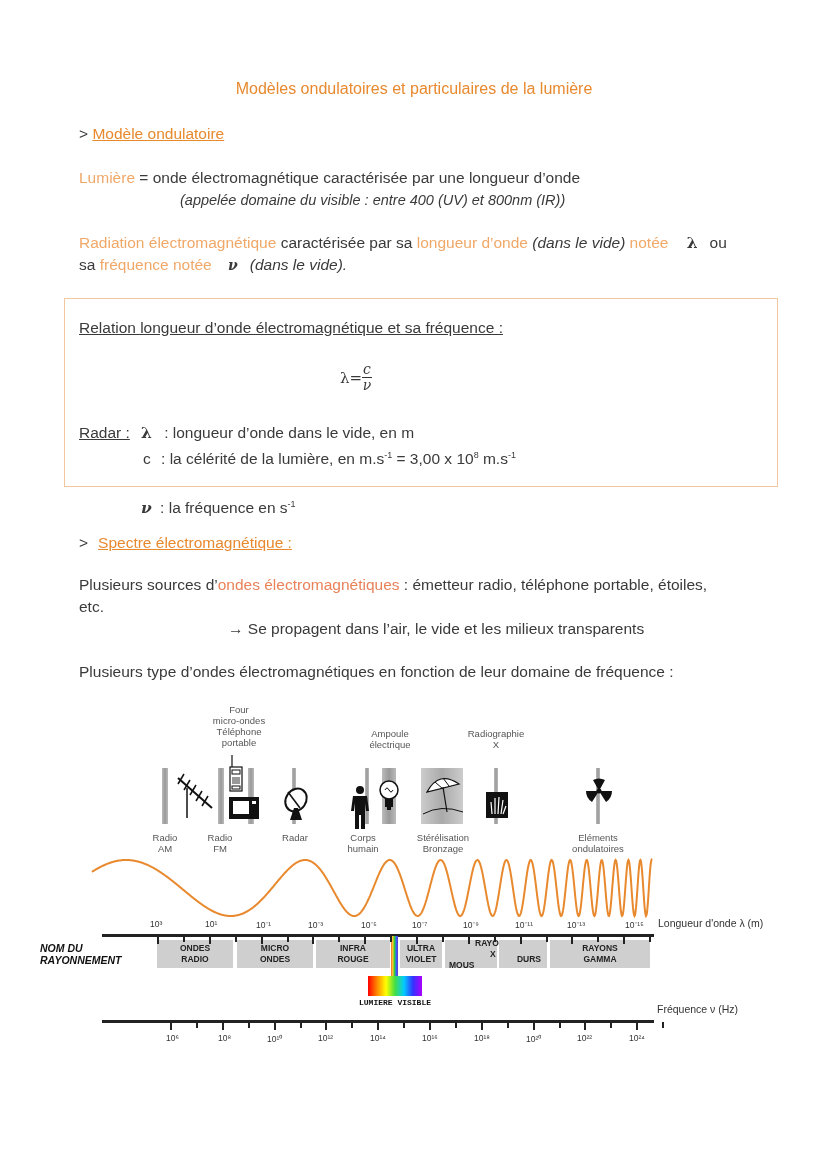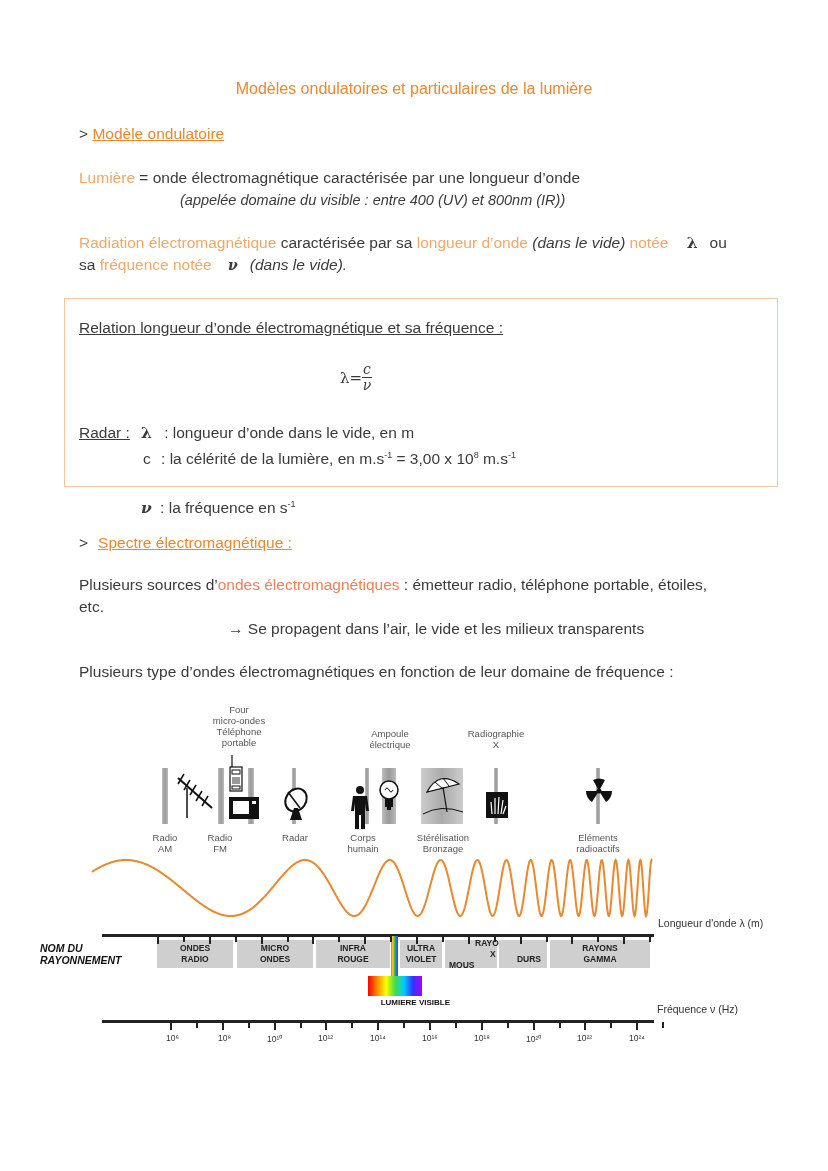--- a/index.html
+++ b/index.html
@@ -157,26 +157,38 @@
   <div class="abs cap" style="left:142px; top:132px; width:46px; white-space:pre-line;">Radio
 AM</div>
   <div class="abs cap" style="left:197px; top:132px; width:46px; white-space:pre-line;">Radio
 FM</div>
   <div class="abs cap" style="left:272px; top:132px; width:46px; white-space:pre-line;">Radar</div>
   <div class="abs cap" style="left:340px; top:132px; width:46px; white-space:pre-line;">Corps
 humain</div>
   <div class="abs cap" style="left:408px; top:132px; width:70px; white-space:pre-line;">Stérélisation
 Bronzage</div>
   <div class="abs cap" style="left:565px; top:132px; width:66px; white-space:pre-line;">Eléments
-radioactifs</div>
+ondulatoires</div>
 
   <svg class="abs" style="left:90px; top:158px;" width="570" height="60">
     <path id="wave" d="M2.0 13.9 L2.5 13.5 L3.0 13.2 L3.5 12.9 L4.0 12.6 L4.5 12.3 L5.0 12.0 L5.5 11.7 L6.0 11.4 L6.5 11.1 L7.0 10.8 L7.5 10.5 L8.0 10.3 L8.5 10.0 L9.0 9.7 L9.5 9.5 L10.0 9.2 L10.5 8.9 L11.0 8.7 L11.5 8.4 L12.0 8.2 L12.5 7.9 L13.0 7.7 L13.5 7.5 L14.0 7.2 L14.5 7.0 L15.0 6.8 L15.5 6.6 L16.0 6.3 L16.5 6.1 L17.0 5.9 L17.5 5.7 L18.0 5.5 L18.5 5.4 L19.0 5.2 L19.5 5.0 L20.0 4.8 L20.5 4.7 L21.0 4.5 L21.5 4.3 L22.0 4.2 L22.5 4.0 L23.0 3.9 L23.5 3.7 L24.0 3.6 L24.5 3.5 L25.0 3.4 L25.5 3.2 L26.0 3.1 L26.5 3.0 L27.0 2.9 L27.5 2.8 L28.0 2.7 L28.5 2.6 L29.0 2.6 L29.5 2.5 L30.0 2.4 L30.5 2.4 L31.0 2.3 L31.5 2.2 L32.0 2.2 L32.5 2.1 L33.0 2.1 L33.5 2.1 L34.0 2.1 L34.5 2.0 L35.0 2.0 L35.5 2.0 L36.0 2.0 L36.5 2.0 L37.0 2.0 L37.5 2.0 L38.0 2.0 L38.5 2.1 L39.0 2.1 L39.5 2.1 L40.0 2.2 L40.5 2.2 L41.0 2.3 L41.5 2.3 L42.0 2.4 L42.5 2.4 L43.0 2.5 L43.5 2.6 L44.0 2.7 L44.5 2.8 L45.0 2.9 L45.5 3.0 L46.0 3.1 L46.5 3.2 L47.0 3.3 L47.5 3.4 L48.0 3.5 L48.5 3.7 L49.0 3.8 L49.5 4.0 L50.0 4.1 L50.5 4.3 L51.0 4.4 L51.5 4.6 L52.0 4.7 L52.5 4.9 L53.0 5.1 L53.5 5.3 L54.0 5.5 L54.5 5.7 L55.0 5.9 L55.5 6.1 L56.0 6.3 L56.5 6.5 L57.0 6.7 L57.5 6.9 L58.0 7.1 L58.5 7.4 L59.0 7.6 L59.5 7.9 L60.0 8.1 L60.5 8.3 L61.0 8.6 L61.5 8.9 L62.0 9.1 L62.5 9.4 L63.0 9.7 L63.5 9.9 L64.0 10.2 L64.5 10.5 L65.0 10.8 L65.5 11.1 L66.0 11.4 L66.5 11.7 L67.0 12.0 L67.5 12.3 L68.0 12.6 L68.5 12.9 L69.0 13.2 L69.5 13.6 L70.0 13.9 L70.5 14.2 L71.0 14.6 L71.5 14.9 L72.0 15.2 L72.5 15.6 L73.0 15.9 L73.5 16.3 L74.0 16.6 L74.5 17.0 L75.0 17.3 L75.5 17.7 L76.0 18.1 L76.5 18.4 L77.0 18.8 L77.5 19.2 L78.0 19.5 L78.5 19.9 L79.0 20.3 L79.5 20.7 L80.0 21.1 L80.5 21.5 L81.0 21.8 L81.5 22.2 L82.0 22.6 L82.5 23.0 L83.0 23.4 L83.5 23.8 L84.0 24.2 L84.5 24.6 L85.0 25.0 L85.5 25.4 L86.0 25.8 L86.5 26.2 L87.0 26.6 L87.5 27.0 L88.0 27.4 L88.5 27.9 L89.0 28.3 L89.5 28.7 L90.0 29.1 L90.5 29.5 L91.0 29.9 L91.5 30.3 L92.0 30.7 L92.5 31.2 L93.0 31.6 L93.5 32.0 L94.0 32.4 L94.5 32.8 L95.0 33.2 L95.5 33.6 L96.0 34.1 L96.5 34.5 L97.0 34.9 L97.5 35.3 L98.0 35.7 L98.5 36.1 L99.0 36.5 L99.5 36.9 L100.0 37.3 L100.5 37.8 L101.0 38.2 L101.5 38.6 L102.0 39.0 L102.5 39.4 L103.0 39.8 L103.5 40.2 L104.0 40.6 L104.5 40.9 L105.0 41.3 L105.5 41.7 L106.0 42.1 L106.5 42.5 L107.0 42.9 L107.5 43.3 L108.0 43.6 L108.5 44.0 L109.0 44.4 L109.5 44.7 L110.0 45.1 L110.5 45.5 L111.0 45.8 L111.5 46.2 L112.0 46.5 L112.5 46.9 L113.0 47.2 L113.5 47.6 L114.0 47.9 L114.5 48.2 L115.0 48.6 L115.5 48.9 L116.0 49.2 L116.5 49.5 L117.0 49.9 L117.5 50.2 L118.0 50.5 L118.5 50.8 L119.0 51.1 L119.5 51.4 L120.0 51.6 L120.5 51.9 L121.0 52.2 L121.5 52.5 L122.0 52.7 L122.5 53.0 L123.0 53.2 L123.5 53.5 L124.0 53.7 L124.5 54.0 L125.0 54.2 L125.5 54.4 L126.0 54.6 L126.5 54.9 L127.0 55.1 L127.5 55.3 L128.0 55.5 L128.5 55.6 L129.0 55.8 L129.5 56.0 L130.0 56.2 L130.5 56.3 L131.0 56.5 L131.5 56.6 L132.0 56.8 L132.5 56.9 L133.0 57.0 L133.5 57.1 L134.0 57.3 L134.5 57.4 L135.0 57.5 L135.5 57.5 L136.0 57.6 L136.5 57.7 L137.0 57.8 L137.5 57.8 L138.0 57.9 L138.5 57.9 L139.0 57.9 L139.5 58.0 L140.0 58.0 L140.5 58.0 L141.0 58.0 L141.5 58.0 L142.0 58.0 L142.5 58.0 L143.0 57.9 L143.5 57.9 L144.0 57.8 L144.5 57.8 L145.0 57.7 L145.5 57.6 L146.0 57.5 L146.5 57.5 L147.0 57.4 L147.5 57.2 L148.0 57.1 L148.5 57.0 L149.0 56.9 L149.5 56.7 L150.0 56.6 L150.5 56.4 L151.0 56.2 L151.5 56.0 L152.0 55.9 L152.5 55.7 L153.0 55.5 L153.5 55.2 L154.0 55.0 L154.5 54.8 L155.0 54.5 L155.5 54.3 L156.0 54.0 L156.5 53.7 L157.0 53.5 L157.5 53.2 L158.0 52.9 L158.5 52.6 L159.0 52.3 L159.5 51.9 L160.0 51.6 L160.5 51.3 L161.0 50.9 L161.5 50.6 L162.0 50.2 L162.5 49.8 L163.0 49.5 L163.5 49.1 L164.0 48.7 L164.5 48.3 L165.0 47.9 L165.5 47.4 L166.0 47.0 L166.5 46.6 L167.0 46.1 L167.5 45.7 L168.0 45.2 L168.5 44.7 L169.0 44.3 L169.5 43.8 L170.0 43.3 L170.5 42.8 L171.0 42.3 L171.5 41.8 L172.0 41.3 L172.5 40.8 L173.0 40.3 L173.5 39.7 L174.0 39.2 L174.5 38.7 L175.0 38.1 L175.5 37.6 L176.0 37.0 L176.5 36.4 L177.0 35.9 L177.5 35.3 L178.0 34.7 L178.5 34.2 L179.0 33.6 L179.5 33.0 L180.0 32.4 L180.5 31.8 L181.0 31.2 L181.5 30.6 L182.0 30.0 L182.5 29.5 L183.0 28.9 L183.5 28.3 L184.0 27.6 L184.5 27.0 L185.0 26.4 L185.5 25.8 L186.0 25.2 L186.5 24.6 L187.0 24.0 L187.5 23.4 L188.0 22.8 L188.5 22.2 L189.0 21.6 L189.5 21.0 L190.0 20.5 L190.5 19.9 L191.0 19.3 L191.5 18.7 L192.0 18.1 L192.5 17.6 L193.0 17.0 L193.5 16.4 L194.0 15.9 L194.5 15.3 L195.0 14.8 L195.5 14.2 L196.0 13.7 L196.5 13.2 L197.0 12.6 L197.5 12.1 L198.0 11.6 L198.5 11.1 L199.0 10.6 L199.5 10.2 L200.0 9.7 L200.5 9.3 L201.0 8.8 L201.5 8.4 L202.0 7.9 L202.5 7.5 L203.0 7.1 L203.5 6.7 L204.0 6.4 L204.5 6.0 L205.0 5.7 L205.5 5.3 L206.0 5.0 L206.5 4.7 L207.0 4.4 L207.5 4.1 L208.0 3.9 L208.5 3.6 L209.0 3.4 L209.5 3.2 L210.0 3.0 L210.5 2.8 L211.0 2.6 L211.5 2.5 L212.0 2.4 L212.5 2.3 L213.0 2.2 L213.5 2.1 L214.0 2.0 L214.5 2.0 L215.0 2.0 L215.5 2.0 L216.0 2.0 L216.5 2.1 L217.0 2.1 L217.5 2.2 L218.0 2.3 L218.5 2.5 L219.0 2.6 L219.5 2.8 L220.0 3.0 L220.5 3.2 L221.0 3.4 L221.5 3.7 L222.0 4.0 L222.5 4.3 L223.0 4.6 L223.5 4.9 L224.0 5.3 L224.5 5.7 L225.0 6.1 L225.5 6.5 L226.0 6.9 L226.5 7.4 L227.0 7.9 L227.5 8.4 L228.0 8.9 L228.5 9.5 L229.0 10.0 L229.5 10.6 L230.0 11.2 L230.5 11.8 L231.0 12.5 L231.5 13.1 L232.0 13.8 L232.5 14.5 L233.0 15.2 L233.5 15.9 L234.0 16.7 L234.5 17.4 L235.0 18.2 L235.5 19.0 L236.0 19.8 L236.5 20.6 L237.0 21.4 L237.5 22.3 L238.0 23.1 L238.5 24.0 L239.0 24.8 L239.5 25.7 L240.0 26.6 L240.5 27.5 L241.0 28.4 L241.5 29.3 L242.0 30.2 L242.5 31.1 L243.0 32.0 L243.5 32.9 L244.0 33.8 L244.5 34.7 L245.0 35.6 L245.5 36.5 L246.0 37.5 L246.5 38.3 L247.0 39.2 L247.5 40.1 L248.0 41.0 L248.5 41.9 L249.0 42.7 L249.5 43.6 L250.0 44.4 L250.5 45.2 L251.0 46.0 L251.5 46.8 L252.0 47.6 L252.5 48.3 L253.0 49.1 L253.5 49.8 L254.0 50.5 L254.5 51.1 L255.0 51.8 L255.5 52.4 L256.0 53.0 L256.5 53.5 L257.0 54.1 L257.5 54.6 L258.0 55.0 L258.5 55.5 L259.0 55.9 L259.5 56.3 L260.0 56.6 L260.5 56.9 L261.0 57.2 L261.5 57.4 L262.0 57.6 L262.5 57.8 L263.0 57.9 L263.5 58.0 L264.0 58.0 L264.5 58.0 L265.0 57.9 L265.5 57.9 L266.0 57.7 L266.5 57.6 L267.0 57.3 L267.5 57.1 L268.0 56.8 L268.5 56.4 L269.0 56.1 L269.5 55.6 L270.0 55.2 L270.5 54.6 L271.0 54.1 L271.5 53.5 L272.0 52.8 L272.5 52.2 L273.0 51.4 L273.5 50.7 L274.0 49.9 L274.5 49.1 L275.0 48.2 L275.5 47.3 L276.0 46.3 L276.5 45.4 L277.0 44.4 L277.5 43.3 L278.0 42.3 L278.5 41.2 L279.0 40.1 L279.5 38.9 L280.0 37.8 L280.5 36.6 L281.0 35.4 L281.5 34.2 L282.0 33.0 L282.5 31.8 L283.0 30.5 L283.5 29.3 L284.0 28.0 L284.5 26.8 L285.0 25.5 L285.5 24.3 L286.0 23.1 L286.5 21.8 L287.0 20.6 L287.5 19.4 L288.0 18.2 L288.5 17.1 L289.0 15.9 L289.5 14.8 L290.0 13.7 L290.5 12.7 L291.0 11.7 L291.5 10.7 L292.0 9.8 L292.5 8.9 L293.0 8.0 L293.5 7.2 L294.0 6.4 L294.5 5.7 L295.0 5.1 L295.5 4.5 L296.0 4.0 L296.5 3.5 L297.0 3.1 L297.5 2.7 L298.0 2.4 L298.5 2.2 L299.0 2.1 L299.5 2.0 L300.0 2.0 L300.5 2.1 L301.0 2.2 L301.5 2.4 L302.0 2.7 L302.5 3.1 L303.0 3.5 L303.5 4.0 L304.0 4.6 L304.5 5.2 L305.0 6.0 L305.5 6.8 L306.0 7.6 L306.5 8.5 L307.0 9.5 L307.5 10.6 L308.0 11.7 L308.5 12.9 L309.0 14.1 L309.5 15.4 L310.0 16.7 L310.5 18.1 L311.0 19.5 L311.5 20.9 L312.0 22.4 L312.5 23.9 L313.0 25.4 L313.5 27.0 L314.0 28.6 L314.5 30.2 L315.0 31.7 L315.5 33.3 L316.0 34.9 L316.5 36.5 L317.0 38.0 L317.5 39.6 L318.0 41.1 L318.5 42.6 L319.0 44.0 L319.5 45.4 L320.0 46.8 L320.5 48.1 L321.0 49.3 L321.5 50.5 L322.0 51.6 L322.5 52.6 L323.0 53.6 L323.5 54.4 L324.0 55.2 L324.5 55.9 L325.0 56.5 L325.5 57.0 L326.0 57.4 L326.5 57.7 L327.0 57.9 L327.5 58.0 L328.0 58.0 L328.5 57.8 L329.0 57.6 L329.5 57.2 L330.0 56.8 L330.5 56.2 L331.0 55.5 L331.5 54.7 L332.0 53.8 L332.5 52.8 L333.0 51.7 L333.5 50.5 L334.0 49.2 L334.5 47.8 L335.0 46.3 L335.5 44.8 L336.0 43.1 L336.5 41.5 L337.0 39.7 L337.5 37.9 L338.0 36.1 L338.5 34.2 L339.0 32.3 L339.5 30.4 L340.0 28.5 L340.5 26.6 L341.0 24.7 L341.5 22.8 L342.0 20.9 L342.5 19.1 L343.0 17.3 L343.5 15.6 L344.0 13.9 L344.5 12.3 L345.0 10.8 L345.5 9.4 L346.0 8.1 L346.5 6.9 L347.0 5.8 L347.5 4.9 L348.0 4.0 L348.5 3.3 L349.0 2.8 L349.5 2.4 L350.0 2.1 L350.5 2.0 L351.0 2.1 L351.5 2.3 L352.0 2.6 L352.5 3.1 L353.0 3.8 L353.5 4.6 L354.0 5.6 L354.5 6.7 L355.0 8.0 L355.5 9.4 L356.0 10.9 L356.5 12.6 L357.0 14.3 L357.5 16.2 L358.0 18.1 L358.5 20.2 L359.0 22.3 L359.5 24.4 L360.0 26.6 L360.5 28.9 L361.0 31.1 L361.5 33.4 L362.0 35.6 L362.5 37.8 L363.0 40.0 L363.5 42.1 L364.0 44.1 L364.5 46.0 L365.0 47.9 L365.5 49.6 L366.0 51.2 L366.5 52.7 L367.0 54.0 L367.5 55.1 L368.0 56.1 L368.5 56.8 L369.0 57.4 L369.5 57.8 L370.0 58.0 L370.5 58.0 L371.0 57.7 L371.5 57.3 L372.0 56.6 L372.5 55.8 L373.0 54.7 L373.5 53.5 L374.0 52.1 L374.5 50.5 L375.0 48.7 L375.5 46.7 L376.0 44.7 L376.5 42.5 L377.0 40.2 L377.5 37.8 L378.0 35.3 L378.5 32.8 L379.0 30.2 L379.5 27.6 L380.0 25.1 L380.5 22.5 L381.0 20.1 L381.5 17.7 L382.0 15.4 L382.5 13.2 L383.0 11.2 L383.5 9.3 L384.0 7.6 L384.5 6.1 L385.0 4.8 L385.5 3.8 L386.0 3.0 L386.5 2.4 L387.0 2.1 L387.5 2.0 L388.0 2.2 L388.5 2.7 L389.0 3.4 L389.5 4.5 L390.0 5.7 L390.5 7.2 L391.0 8.9 L391.5 10.9 L392.0 13.0 L392.5 15.4 L393.0 17.9 L393.5 20.5 L394.0 23.2 L394.5 26.0 L395.0 28.9 L395.5 31.7 L396.0 34.6 L396.5 37.4 L397.0 40.2 L397.5 42.9 L398.0 45.4 L398.5 47.8 L399.0 49.9 L399.5 51.9 L400.0 53.6 L400.5 55.1 L401.0 56.3 L401.5 57.2 L402.0 57.7 L402.5 58.0 L403.0 57.9 L403.5 57.5 L404.0 56.8 L404.5 55.7 L405.0 54.3 L405.5 52.7 L406.0 50.7 L406.5 48.5 L407.0 46.0 L407.5 43.4 L408.0 40.5 L408.5 37.6 L409.0 34.5 L409.5 31.3 L410.0 28.1 L410.5 25.0 L411.0 21.8 L411.5 18.8 L412.0 15.9 L412.5 13.2 L413.0 10.8 L413.5 8.5 L414.0 6.6 L414.5 4.9 L415.0 3.6 L415.5 2.7 L416.0 2.2 L416.5 2.0 L417.0 2.2 L417.5 2.9 L418.0 3.9 L418.5 5.3 L419.0 7.1 L419.5 9.2 L420.0 11.7 L420.5 14.4 L421.0 17.3 L421.5 20.5 L422.0 23.8 L422.5 27.2 L423.0 30.7 L423.5 34.2 L424.0 37.6 L424.5 40.9 L425.0 44.1 L425.5 47.0 L426.0 49.7 L426.5 52.1 L427.0 54.1 L427.5 55.7 L428.0 56.9 L428.5 57.7 L429.0 58.0 L429.5 57.8 L430.0 57.2 L430.5 56.1 L431.0 54.5 L431.5 52.6 L432.0 50.2 L432.5 47.4 L433.0 44.4 L433.5 41.1 L434.0 37.5 L434.5 33.8 L435.0 30.1 L435.5 26.3 L436.0 22.6 L436.5 19.0 L437.0 15.6 L437.5 12.4 L438.0 9.6 L438.5 7.2 L439.0 5.2 L439.5 3.6 L440.0 2.6 L440.5 2.1 L441.0 2.1 L441.5 2.7 L442.0 3.8 L442.5 5.5 L443.0 7.6 L443.5 10.2 L444.0 13.2 L444.5 16.6 L445.0 20.3 L445.5 24.2 L446.0 28.2 L446.5 32.2 L447.0 36.3 L447.5 40.2 L448.0 43.9 L448.5 47.3 L449.0 50.4 L449.5 53.0 L450.0 55.1 L450.5 56.7 L451.0 57.6 L451.5 58.0 L452.0 57.7 L452.5 56.8 L453.0 55.3 L453.5 53.2 L454.0 50.5 L454.5 47.4 L455.0 43.9 L455.5 40.0 L456.0 35.8 L456.5 31.5 L457.0 27.2 L457.5 22.9 L458.0 18.7 L458.5 14.9 L459.0 11.4 L459.5 8.3 L460.0 5.8 L460.5 3.9 L461.0 2.6 L461.5 2.0 L462.0 2.2 L462.5 3.0 L463.0 4.6 L463.5 6.9 L464.0 9.7 L464.5 13.1 L465.0 17.0 L465.5 21.2 L466.0 25.7 L466.5 30.3 L467.0 34.9 L467.5 39.4 L468.0 43.7 L468.5 47.5 L469.0 50.9 L469.5 53.8 L470.0 55.9 L470.5 57.3 L471.0 58.0 L471.5 57.8 L472.0 56.8 L472.5 55.1 L473.0 52.5 L473.5 49.4 L474.0 45.6 L474.5 41.3 L475.0 36.7 L475.5 31.9 L476.0 27.0 L476.5 22.2 L477.0 17.6 L477.5 13.3 L478.0 9.6 L478.5 6.6 L479.0 4.2 L479.5 2.7 L480.0 2.0 L480.5 2.3 L481.0 3.4 L481.5 5.4 L482.0 8.3 L482.5 11.9 L483.0 16.0 L483.5 20.7 L484.0 25.7 L484.5 30.9 L485.0 36.0 L485.5 41.0 L486.0 45.5 L486.5 49.6 L487.0 53.0 L487.5 55.6 L488.0 57.3 L488.5 58.0 L489.0 57.7 L489.5 56.4 L490.0 54.2 L490.5 51.0 L491.0 47.1 L491.5 42.5 L492.0 37.5 L492.5 32.2 L493.0 26.7 L493.5 21.4 L494.0 16.4 L494.5 11.9 L495.0 8.0 L495.5 5.1 L496.0 3.0 L496.5 2.1 L497.0 2.2 L497.5 3.5 L498.0 5.8 L498.5 9.1 L499.0 13.2 L499.5 18.0 L500.0 23.4 L500.5 29.0 L501.0 34.7 L501.5 40.2 L502.0 45.3 L502.5 49.8 L503.0 53.4 L503.5 56.1 L504.0 57.6 L504.5 58.0 L505.0 57.1 L505.5 55.0 L506.0 51.9 L506.5 47.7 L507.0 42.8 L507.5 37.3 L508.0 31.4 L508.5 25.4 L509.0 19.7 L509.5 14.4 L510.0 9.8 L510.5 6.1 L511.0 3.5 L511.5 2.2 L512.0 2.2 L512.5 3.5 L513.0 6.0 L513.5 9.7 L514.0 14.5 L514.5 20.0 L515.0 25.9 L515.5 32.2 L516.0 38.3 L516.5 44.0 L517.0 49.0 L517.5 53.1 L518.0 56.1 L518.5 57.7 L519.0 57.9 L519.5 56.7 L520.0 54.1 L520.5 50.2 L521.0 45.2 L521.5 39.5 L522.0 33.2 L522.5 26.7 L523.0 20.4 L523.5 14.6 L524.0 9.6 L524.5 5.7 L525.0 3.1 L525.5 2.0 L526.0 2.5 L526.5 4.5 L527.0 7.9 L527.5 12.6 L528.0 18.3 L528.5 24.7 L529.0 31.4 L529.5 38.0 L530.0 44.2 L530.5 49.6 L531.0 53.8 L531.5 56.7 L532.0 57.9 L532.5 57.5 L533.0 55.5 L533.5 51.9 L534.0 47.0 L534.5 41.0 L535.0 34.3 L535.5 27.3 L536.0 20.5 L536.5 14.3 L537.0 9.0 L537.5 5.0 L538.0 2.7 L538.5 2.0 L539.0 3.2 L539.5 6.1 L540.0 10.5 L540.5 16.3 L541.0 22.9 L541.5 30.1 L542.0 37.3 L542.5 44.0 L543.0 49.7 L543.5 54.2 L544.0 57.0 L544.5 58.0 L545.0 57.1 L545.5 54.3 L546.0 49.7 L546.5 43.8 L547.0 37.0 L547.5 29.6 L548.0 22.2 L548.5 15.3 L549.0 9.5 L549.5 5.2 L550.0 2.6 L550.5 2.1 L551.0 3.5 L551.5 7.0 L552.0 12.2 L552.5 18.7 L553.0 26.1 L553.5 33.8 L554.0 41.2 L554.5 47.8 L555.0 53.0 L555.5 56.5 L556.0 58.0 L556.5 57.2 L557.0 54.4 L557.5 49.5 L558.0 43.2 L558.5 35.7 L559.0 27.8 L559.5 20.1 L560.0 13.1 L560.5 7.5 L561.0 3.7 L561.5 2.0 L562.0 2.7 " fill="none" stroke="#e8892e" stroke-width="2"></path>
   </svg>
 
+  <div class="abs" style="left:0; top:219px; width:828px; height:14px;">
+    <span class="abs tick-label" style="left:150px;">10³</span>
+    <span class="abs tick-label" style="left:205px;">10¹</span>
+    <span class="abs tick-label" style="left:256px;">10⁻¹</span>
+    <span class="abs tick-label" style="left:308px;">10⁻³</span>
+    <span class="abs tick-label" style="left:361px;">10⁻⁵</span>
+    <span class="abs tick-label" style="left:412px;">10⁻⁷</span>
+    <span class="abs tick-label" style="left:463px;">10⁻⁹</span>
+    <span class="abs tick-label" style="left:515px;">10⁻¹¹</span>
+    <span class="abs tick-label" style="left:567px;">10⁻¹³</span>
+    <span class="abs tick-label" style="left:625px;">10⁻¹⁵</span>
+  </div>
   <div class="abs" style="left:658px; top:217px; font-size:10.5px; color:#333;">Longueur d'onde λ (m)</div>
 
   <div class="abs axis" style="left:102px; top:234px; width:552px;"></div>
   <div id="wl-ticks"></div>
 
   <div class="abs" style="left:40px; top:242px; font-size:10.5px; font-weight:bold; font-style:italic; color:#111; white-space:pre-line; line-height:12px;">NOM DU
 RAYONNEMENT</div>
 
   <div class="abs band" style="left:157px; top:240px; width:76px; height:28px;">
     <span>ONDES</span>
@@ -203,21 +215,21 @@
       <span>DURS</span>
   </div>
   <div class="abs band" style="left:550px; top:240px; width:100px; height:28px;">
     <span>RAYONS</span>
       <span>GAMMA</span>
   </div>
 
   <div class="abs" style="left:391px; top:236px; width:7px; height:36px; background:linear-gradient(90deg,#e63,#fc3,#3c3,#36f,#63c);"></div>
   <div class="abs" style="left:391px; top:270px; width:7px; height:8px; background:linear-gradient(90deg,#e63,#fc3,#3c3,#36f,#63c); clip-path:polygon(0 0,100% 0,100% 100%,0 100%);"></div>
   <div class="abs" style="left:368px; top:276px; width:54px; height:20px; background:linear-gradient(90deg,#f00,#f80,#ff0,#4d4,#0cf,#33f,#a0f);"></div>
-  <div class="abs" style="left:340px; top:298px; width:110px; text-align:right; font-size:8px; font-weight:bold; color:#111;">LUMIERE VISIBLE</div>
+  <div class="abs" style="left:340px; top:298px; width:110px; text-align:center; font-size:8px; font-weight:bold; color:#111;font-family:Liberation Mono, monospace;">LUMIERE VISIBLE</div>
 
   <div class="abs" style="left:657px; top:303px; font-size:10.5px; color:#333;">Fréquence ν (Hz)</div>
   <div class="abs axis" style="left:102px; top:320px; width:552px;"></div>
   <div id="fq-ticks"></div>
   <div class="abs" style="left:0; top:333px; width:828px;">
     <span class="abs tick-label" style="left:166px;">10⁶</span>
     <span class="abs tick-label" style="left:218px;">10⁸</span>
     <span class="abs tick-label" style="left:267px;">10¹⁰</span>
     <span class="abs tick-label" style="left:318px;">10¹²</span>
     <span class="abs tick-label" style="left:370px;">10¹⁴</span>

